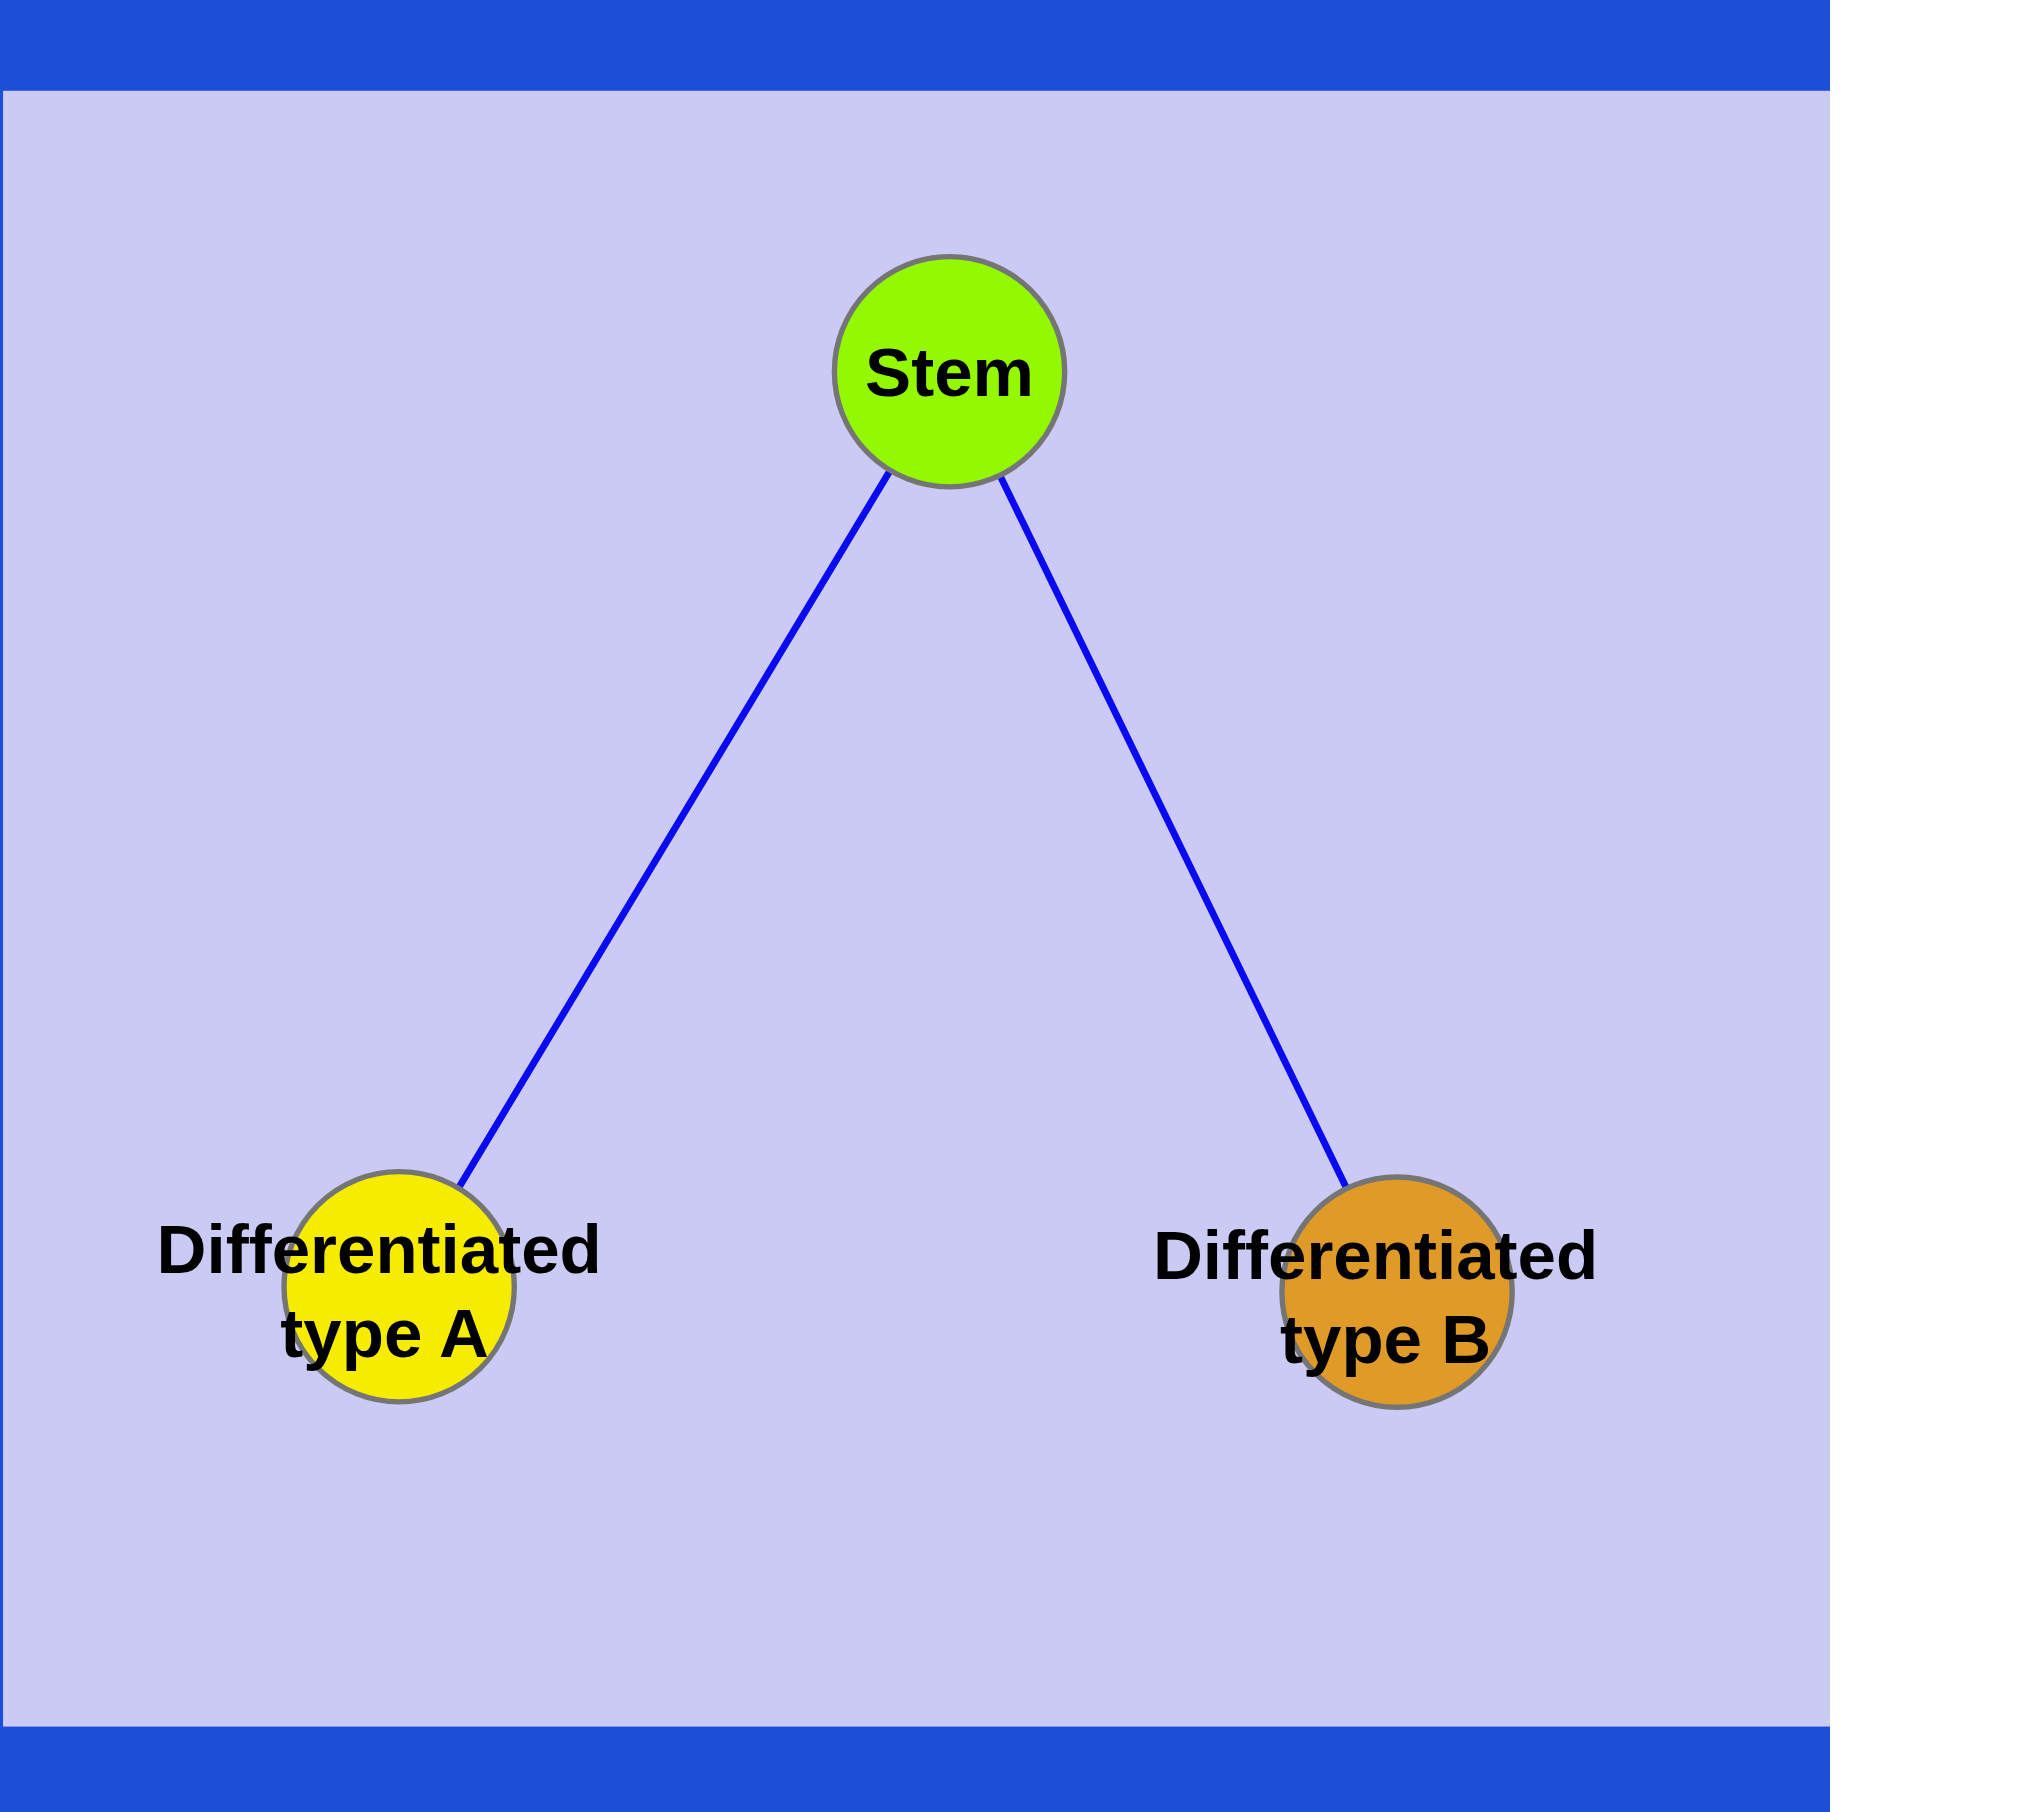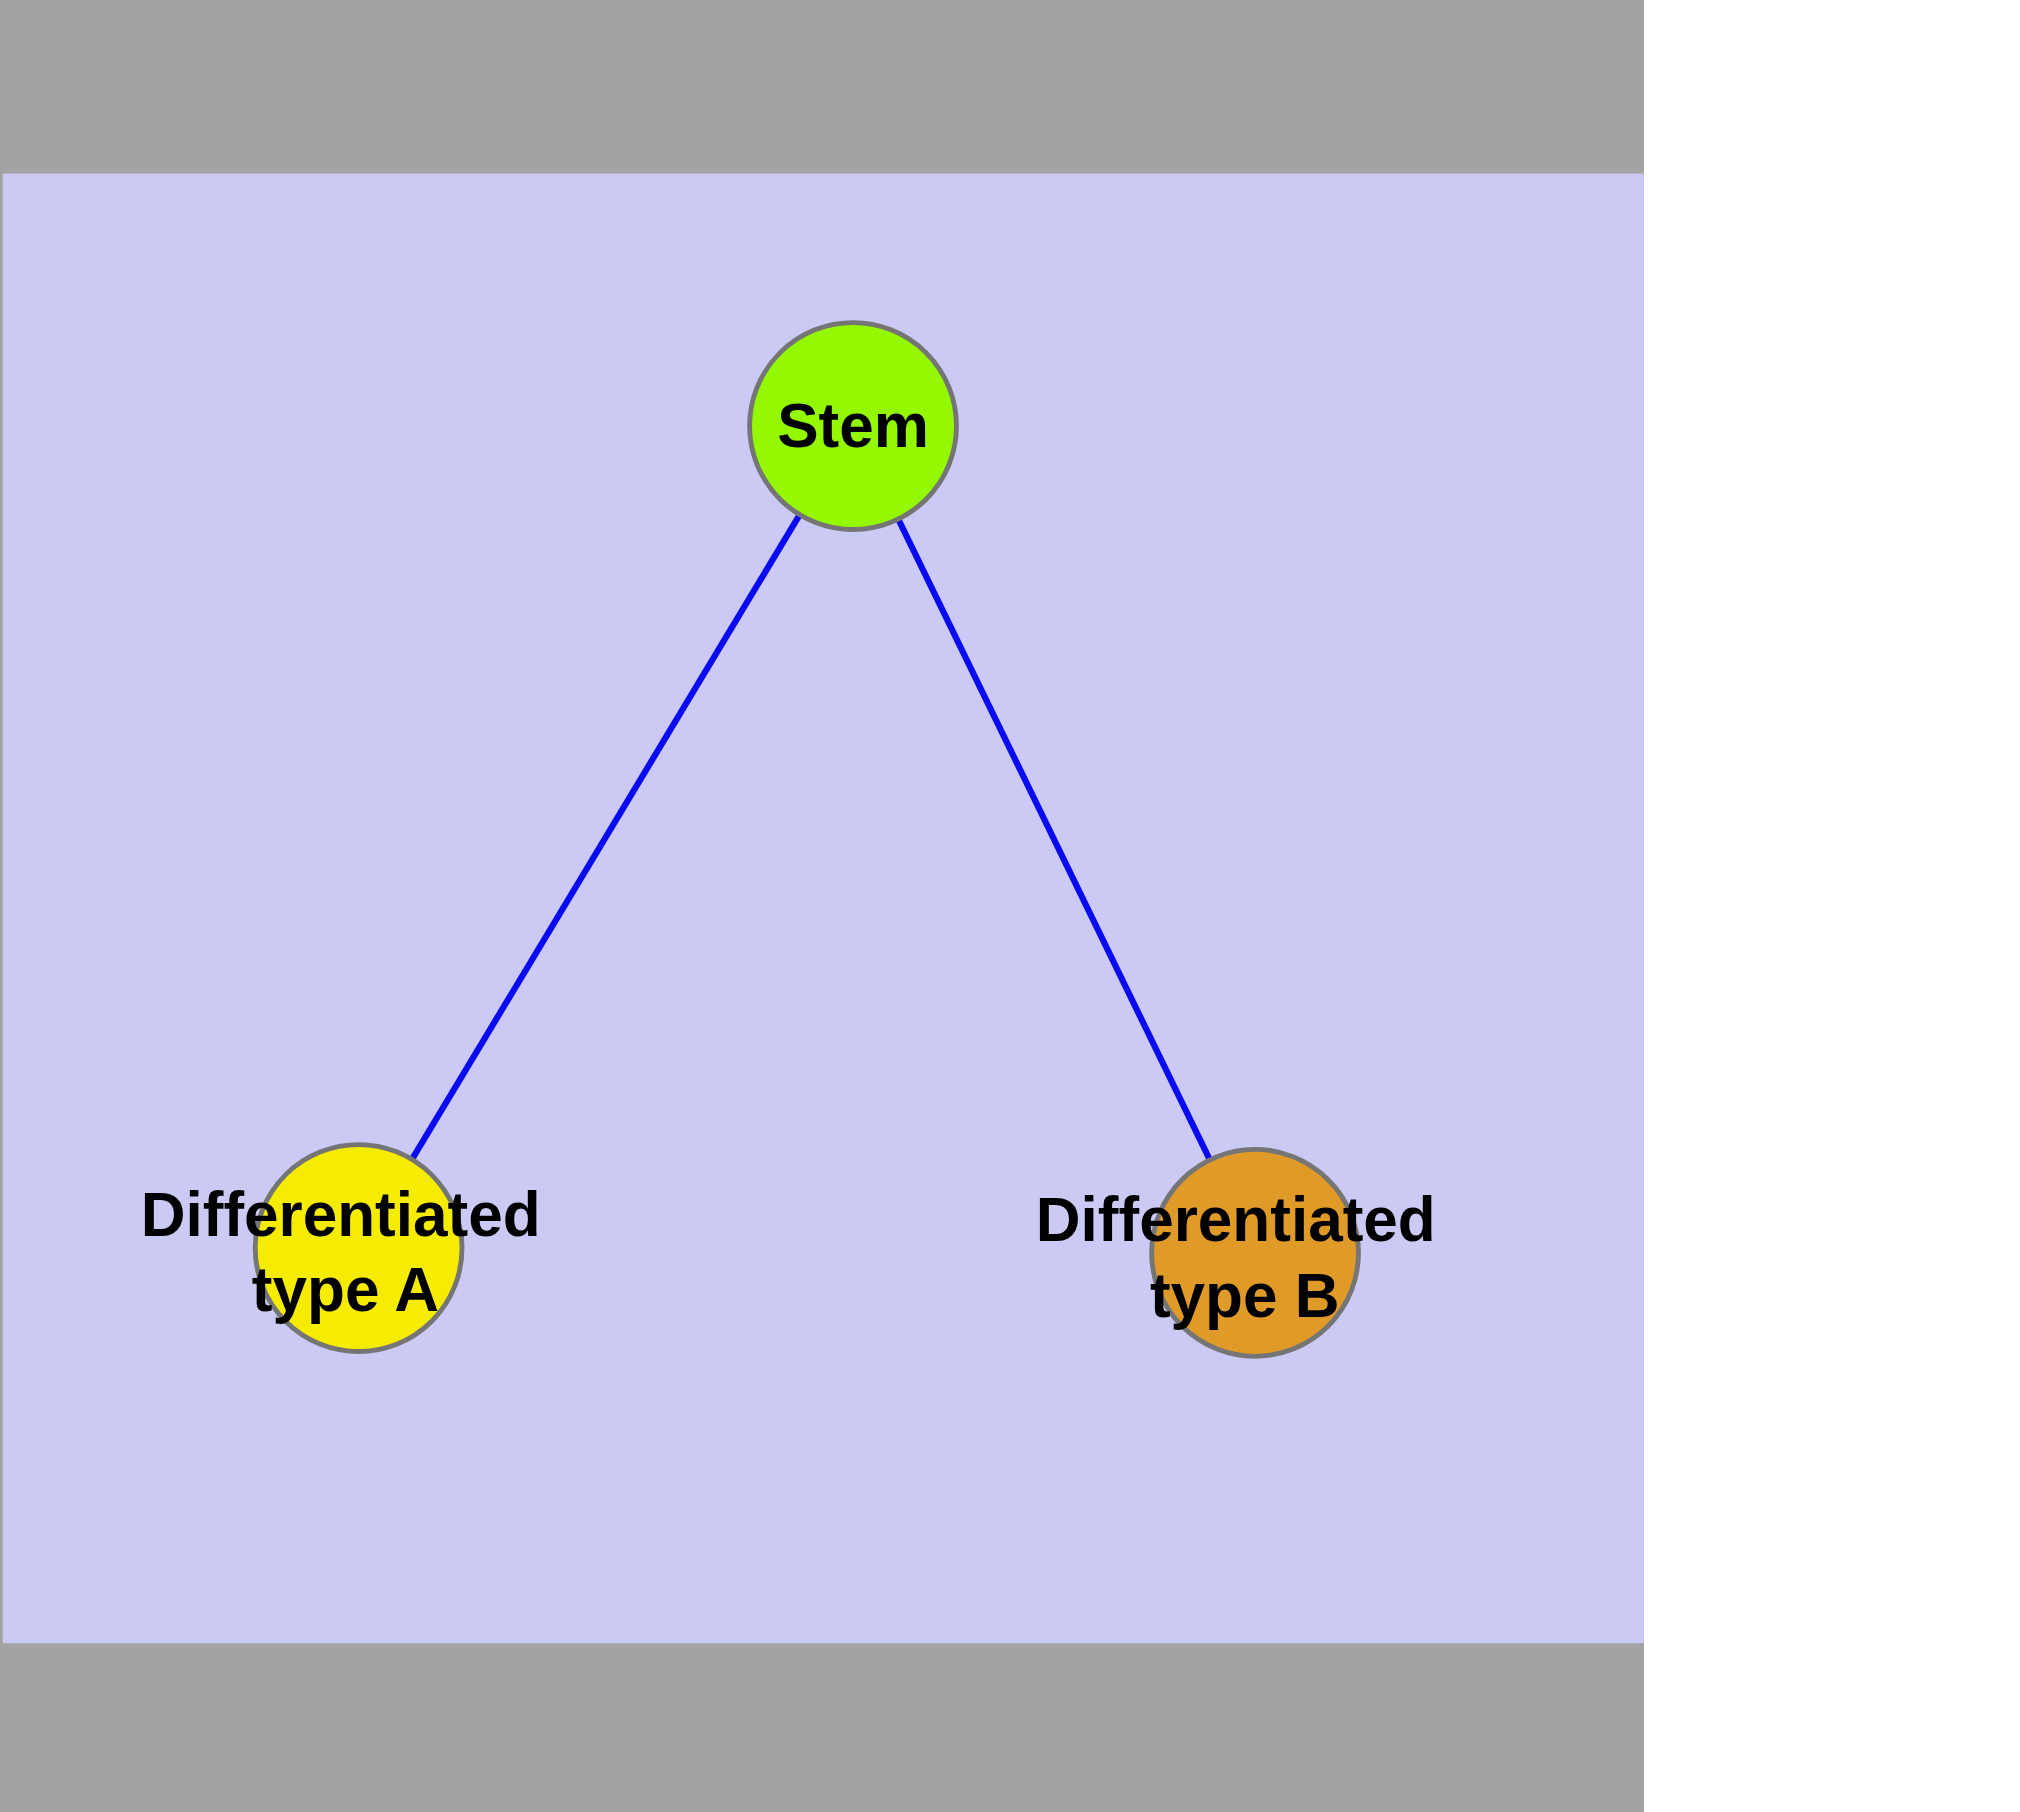--- a/index.html
+++ b/index.html
@@ -2,23 +2,23 @@
 <html style="font-size:13.6px"><head>
 <meta charset="utf-8">
 <style>
   html, body {
     margin: 0;
     padding: 0;
     background: #ffffff;
   }
   .stage {
     position: relative;
-    width: 1644px;
+    width: 1830px;
     height: 1812px;
-    background: #a3a3a3;
+    background: #1d4ed8;
     overflow: hidden;
     font-family: "Liberation Sans", sans-serif;
   }
   .stage svg {
     position: absolute;
     inset: 0;
     width: 100%;
     height: 100%;
     display: block;
   }

